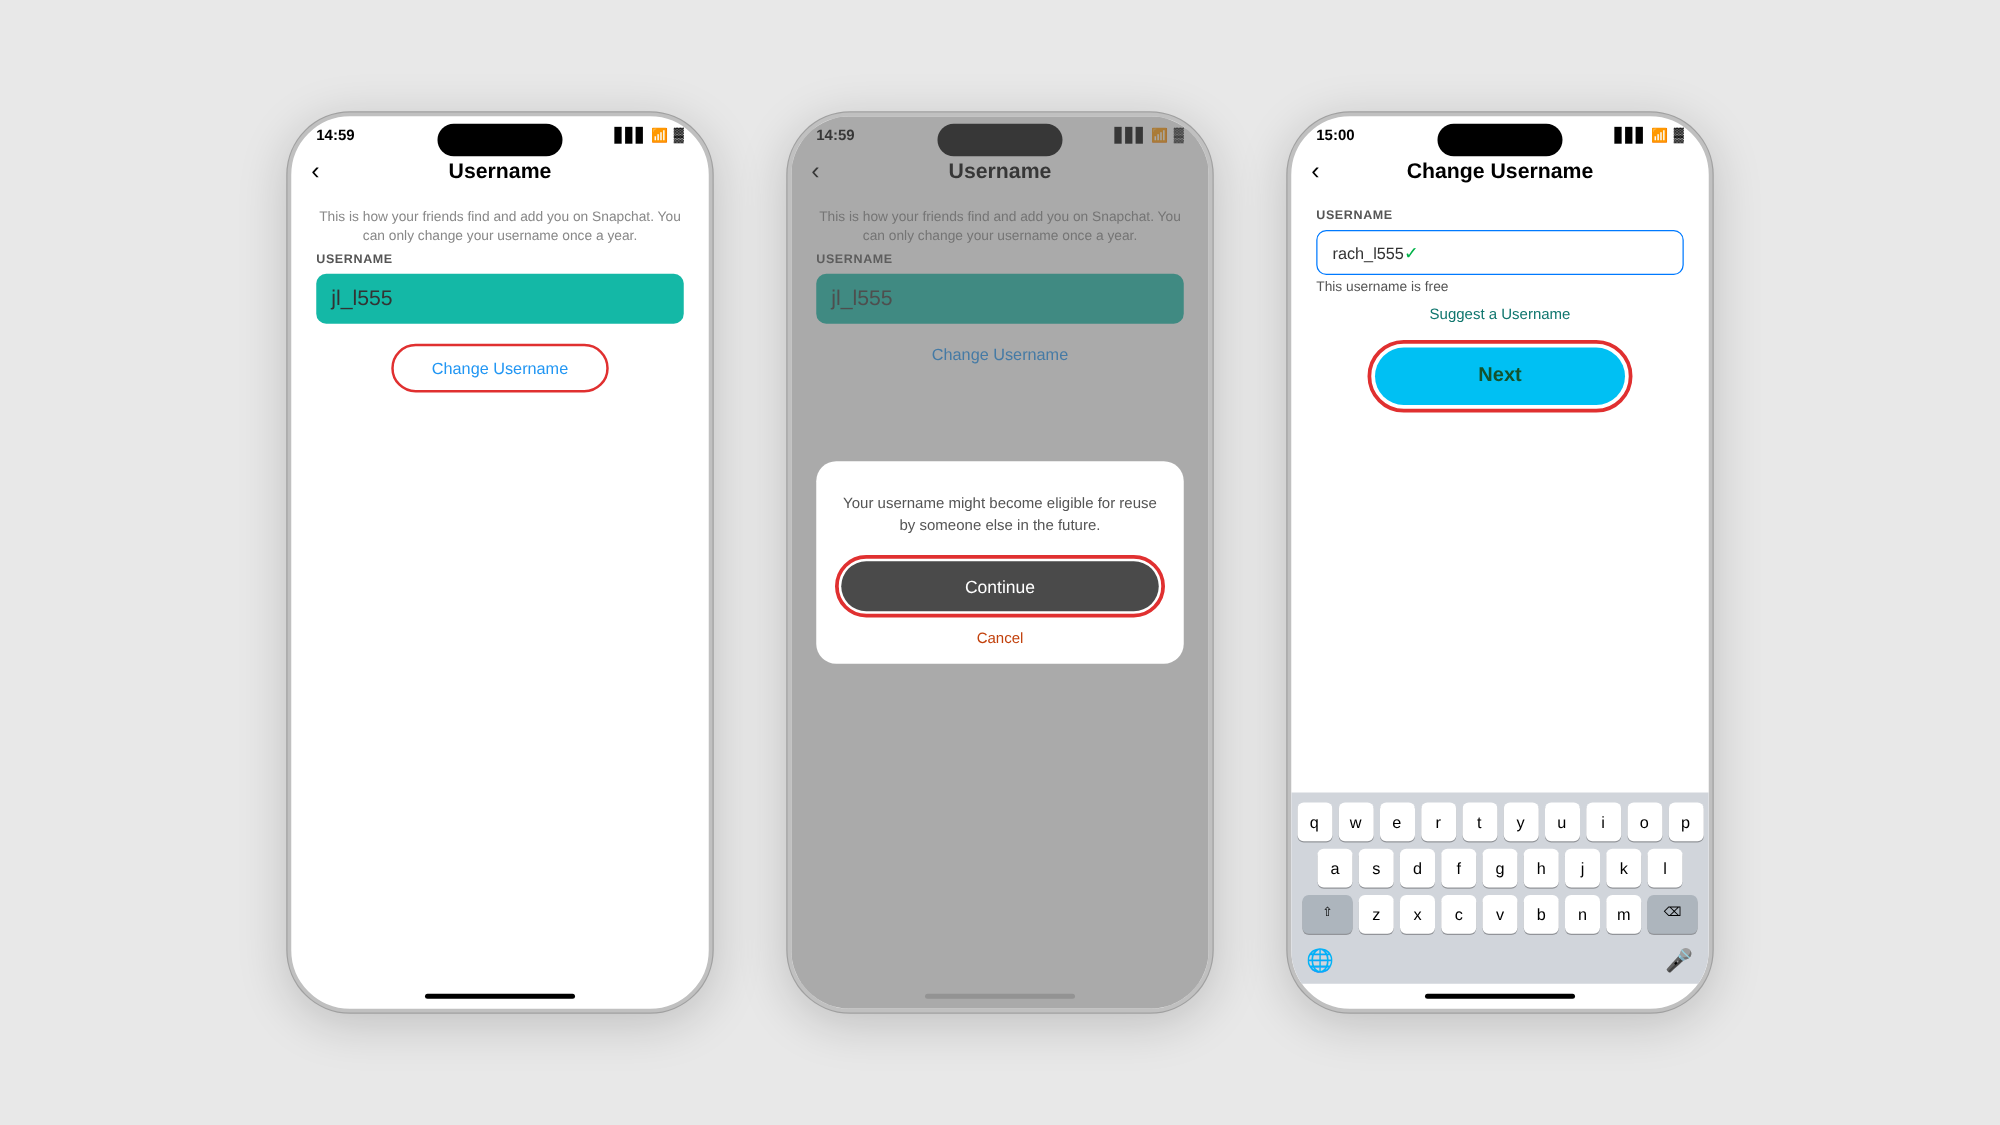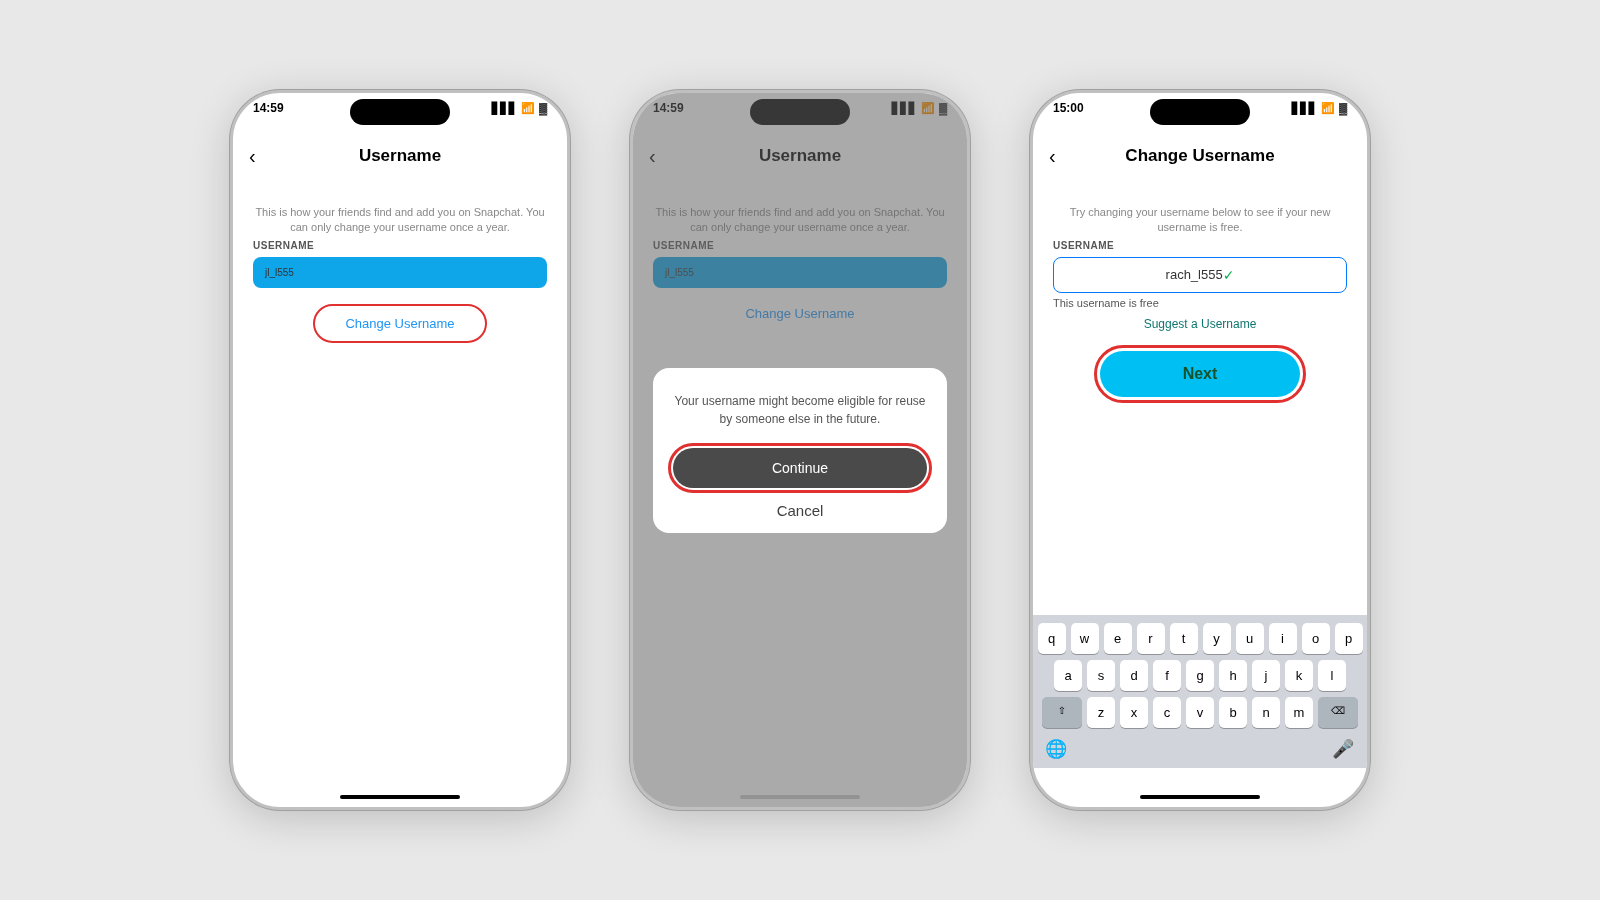--- a/index.html
+++ b/index.html
@@ -19,21 +19,20 @@
       width: 340px;
       height: 720px;
       background: #fff;
       border-radius: 50px;
       border: 3px solid #c0c0c0;
       box-shadow: 0 0 0 1px #a0a0a0, 0 8px 40px rgba(0,0,0,0.18);
       position: relative;
       overflow: hidden;
       display: flex;
       flex-direction: column;
-      gap: 19px;
     }
 
     
     .status-bar {
       display: flex;
       justify-content: space-between;
       align-items: center;
       padding: 8px 20px 4px 20px;
       font-size: 12px;
       font-weight: 600;
@@ -99,42 +98,42 @@
 
     .field-label {
       font-size: 10px;
       font-weight: 700;
       color: #555;
       letter-spacing: 0.5px;
       margin-bottom: 6px;
     }
 
     .input-field {
-      background: #0ea5e9;
+      background: #14b8a6;
       border-radius: 8px;
       padding: 10px 12px;
-      font-size: 10px;
+      font-size: 17px;
       color: #333;
       margin-bottom: 16px;
       border: none;
       width: 100%;
     }
 
     .input-field-active {
       background: #fff;
       border: 1.5px solid #007aff;
       border-radius: 8px;
       padding: 9px 12px;
       font-size: 13px;
       color: #333;
       margin-bottom: 4px;
       width: 100%;
       display: flex;
       align-items: center;
-      justify-content: center;
+      justify-content: flex-start;
     }
 
     .checkmark {
       color: #00b248;
       font-size: 14px;
     }
 
     .free-label {
       font-size: 11px;
       color: #555;
@@ -228,24 +227,24 @@
       cursor: pointer;
       margin-bottom: 0;
       outline: 3px solid #e03030;
       outline-offset: 2px;
     }
 
     .dialog-cancel-btn {
       display: block;
       width: 100%;
       background: transparent;
-      color: #404040;
+      color: #c2410c;
       border: none;
       padding: 14px;
-      font-size: 15px;
+      font-size: 12px;
       cursor: pointer;
     }
 
     
     .keyboard-area {
       background: #d1d5db;
       padding: 8px 4px 4px 4px;
       flex-shrink: 0;
     }
 
@@ -387,21 +386,20 @@
       <span>▋▋▋</span>
       <span>📶</span>
       <span>▓</span>
     </div>
   </div>
   <div class="nav-bar">
     <span class="nav-back">‹</span>
     <span class="nav-title">Change Username</span>
   </div>
   <div class="screen-content">
-    <p class="subtitle-text">Try changing your username below to see if your new username is free.</p>
     <div class="field-label">USERNAME</div>
     <div class="input-field-active">
       <span>rach_l555</span>
       <span class="checkmark">✓</span>
     </div>
     <div class="free-label">This username is free</div>
     <div class="suggest-link" style="text-align:center;">Suggest a Username</div>
     <button class="next-btn">Next</button>
   </div>
 

